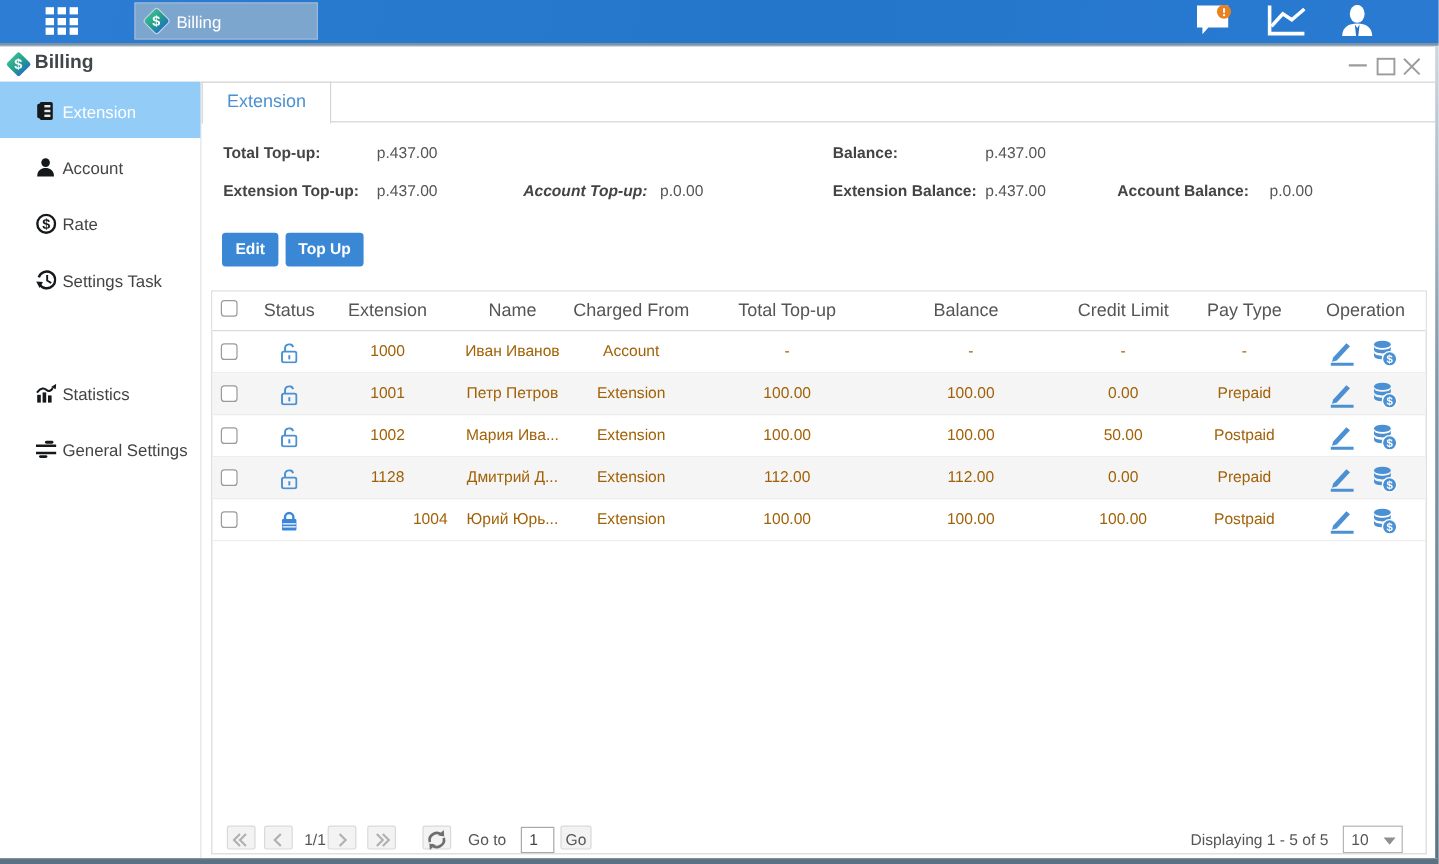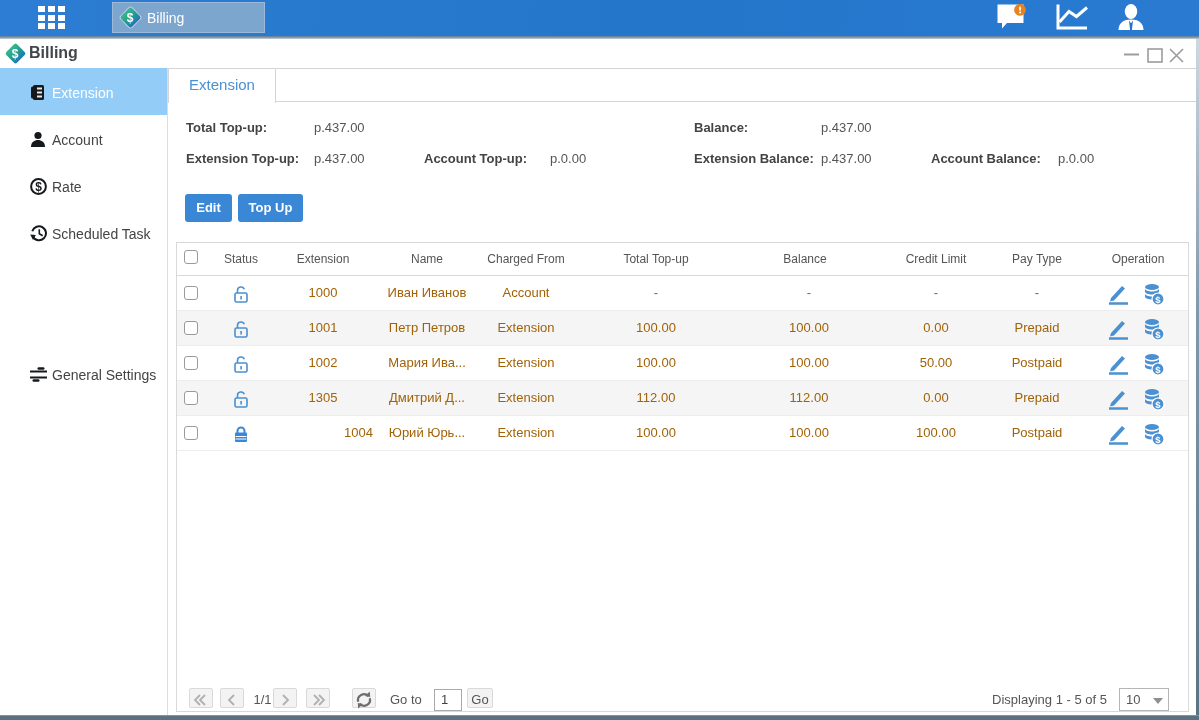--- a/index.html
+++ b/index.html
@@ -50,21 +50,21 @@
 .stval { position:absolute; font-size:13px; color:#555; }
 
 .btn { position:absolute; background:#3a87d6; color:#fff; font-size:13px; font-weight:bold;
   text-align:center; border-radius:3px; }
 
 
 #grid { position:absolute; left:8px; top:174px; width:1013px; height:470px;
   border:1px solid #d9d9d9; }
 #ghead { position:absolute; left:0; top:0; width:1011px; height:33px; background:#fff;
   border-bottom:1px solid #d9d9d9; }
-.hcell { position:absolute; top:0; width:100px; height:32px; line-height:32px; font-size:12px;
+.hcell { position:absolute; top:0; width:100px; height:32px; line-height:32px; font-size:15px;
   color:#555; text-align:center; }
 .grow { position:absolute; left:0; width:1011px; height:35px; border-bottom:1px solid #ededed; }
 .grow.alt { background:#f5f5f5; }
 .gcell { position:absolute; top:0; width:100px; height:34px; line-height:34px; font-size:13px;
   color:#a16207; text-align:center; white-space:nowrap; }
 .cb { position:absolute; left:7px; width:14px; height:14px; border:1px solid #9a9a9a;
   border-radius:3px; background:#fff; }
 .lock { position:absolute; left:57px; top:10px; }
 .ops { position:absolute; left:927px; top:6px; }
 
@@ -155,21 +155,31 @@
         <text x="8.5" y="13" font-size="12" font-weight="bold" fill="#16191c" text-anchor="middle">$</text>
       </svg>
     <div class="lbl">Rate</div>
   </div>
   <div class="sitem" style="top:141px">
     <svg width="17" height="17" viewBox="0 0 17 17">
         <path d="M2.3 6.2 A7 7 0 1 1 2.9 11.7" stroke="#16191c" stroke-width="2" fill="none"></path>
         <path d="M0.2 9.6 l5.6 0.4 l-2.8 5 z" fill="#16191c"></path>
         <path d="M9.3 4.2 v4.6 l3.4 2" stroke="#16191c" stroke-width="1.6" fill="none"></path>
       </svg>
-    <div class="lbl">Scheduled Task</div>
+    <div class="lbl">Settings Task</div>
+  </div>
+  <div class="sitem" style="top:235px">
+    <svg width="17" height="17" viewBox="0 0 17 17">
+        <rect x="1" y="10" width="3" height="6.5" fill="#16191c"></rect>
+        <rect x="5.5" y="8" width="3" height="8.5" fill="#16191c"></rect>
+        <rect x="10" y="10.5" width="3" height="6" fill="#16191c"></rect>
+        <path d="M0.8 8.2 c3.5 -4.5 6 -4 8 -2.2 c2 1.8 3.8 0.5 5.2 -1.5" stroke="#16191c" stroke-width="1.7" fill="none"></path>
+        <path d="M16.9 0.8 l-0.5 4.6 l-3.8 -1.8 z" fill="#16191c"></path>
+      </svg>
+    <div class="lbl">Statistics</div>
   </div>
   <div class="sitem" style="top:282px">
     <svg width="17" height="17" viewBox="0 0 17 17">
         <path d="M0 5.5 h17 M0 11.5 h17" stroke="#16191c" stroke-width="2"></path>
         <rect x="7.5" y="1.3" width="7" height="2.4" rx="1.2" fill="#16191c"></rect>
         <rect x="2.5" y="13.3" width="7" height="2.4" rx="1.2" fill="#16191c"></rect>
       </svg>
     <div class="lbl">General Settings</div>
   </div>
 </div>
@@ -179,21 +189,21 @@
       <div id="tab1">Extension</div>
     </div>
 
   <div class="stlbl" style="left:18px; top:52px;">Total Top-up:</div>
   <div class="stval" style="left:146px; top:52px;">p.437.00</div>
   <div class="stlbl" style="left:526px; top:52px;">Balance:</div>
   <div class="stval" style="left:653px; top:52px;">p.437.00</div>
 
   <div class="stlbl" style="left:18px; top:83px;">Extension Top-up:</div>
   <div class="stval" style="left:146px; top:83px;">p.437.00</div>
-  <div class="stlbl" style="left:256px; top:83px;">Account Top-up:</div>
+  <div class="stlbl" style="left:268px; top:83px;font-style:italic;">Account Top-up:</div>
   <div class="stval" style="left:382px; top:83px;">p.0.00</div>
   <div class="stlbl" style="left:526px; top:83px;">Extension Balance:</div>
   <div class="stval" style="left:653px; top:83px;">p.437.00</div>
   <div class="stlbl" style="left:763px; top:83px;">Account Balance:</div>
   <div class="stval" style="left:890px; top:83px;">p.0.00</div>
 
   <div class="btn" style="left:17px; top:126px; width:47px; height:28px; line-height:28px;">Edit</div>
   <div class="btn" style="left:70px; top:126px; width:65px; height:28px; line-height:28px;">Top Up</div>
 
   <div id="grid">
@@ -294,21 +304,21 @@
           <text x="54" y="20.5" font-size="9.5" fill="#fff" text-anchor="middle" font-weight="bold">$</text>
         </svg>
     </div>
     <div class="grow alt" style="top:138px;">
       <div class="cb" style="top:10px;"></div>
       <svg class="lock" width="14" height="17" viewBox="0 0 14 17">
           <rect x="1" y="7" width="12" height="9" rx="1.5" fill="none" stroke="#4a90d2" stroke-width="1.6"></rect>
           <path d="M3.5 7 v-2.5 a3.5 3.5 0 0 1 6.8 -1.2" fill="none" stroke="#4a90d2" stroke-width="1.6"></path>
           <rect x="6.3" y="10" width="1.6" height="3.5" fill="#4a90d2"></rect>
         </svg>
-      <div class="gcell" style="left:96px;">1305</div>
+      <div class="gcell" style="left:96px;">1128</div>
       <div class="gcell" style="left:200px;">Дмитрий Д...</div>
       <div class="gcell" style="left:299px;">Extension</div>
       <div class="gcell" style="left:429px;">112.00</div>
       <div class="gcell" style="left:582px;">112.00</div>
       <div class="gcell" style="left:709px;">0.00</div>
       <div class="gcell" style="left:810px;">Prepaid</div>
       <svg class="ops" width="62" height="24" viewBox="0 0 62 24">
           <g stroke="#4a90d2" fill="#4a90d2">
             <path d="M7 16 L18 4 l3 2.6 L10 18.5 l-4 1 z" stroke="none"></path>
             <path d="M5 21.5 h19" stroke-width="2.5" fill="none"></path>

